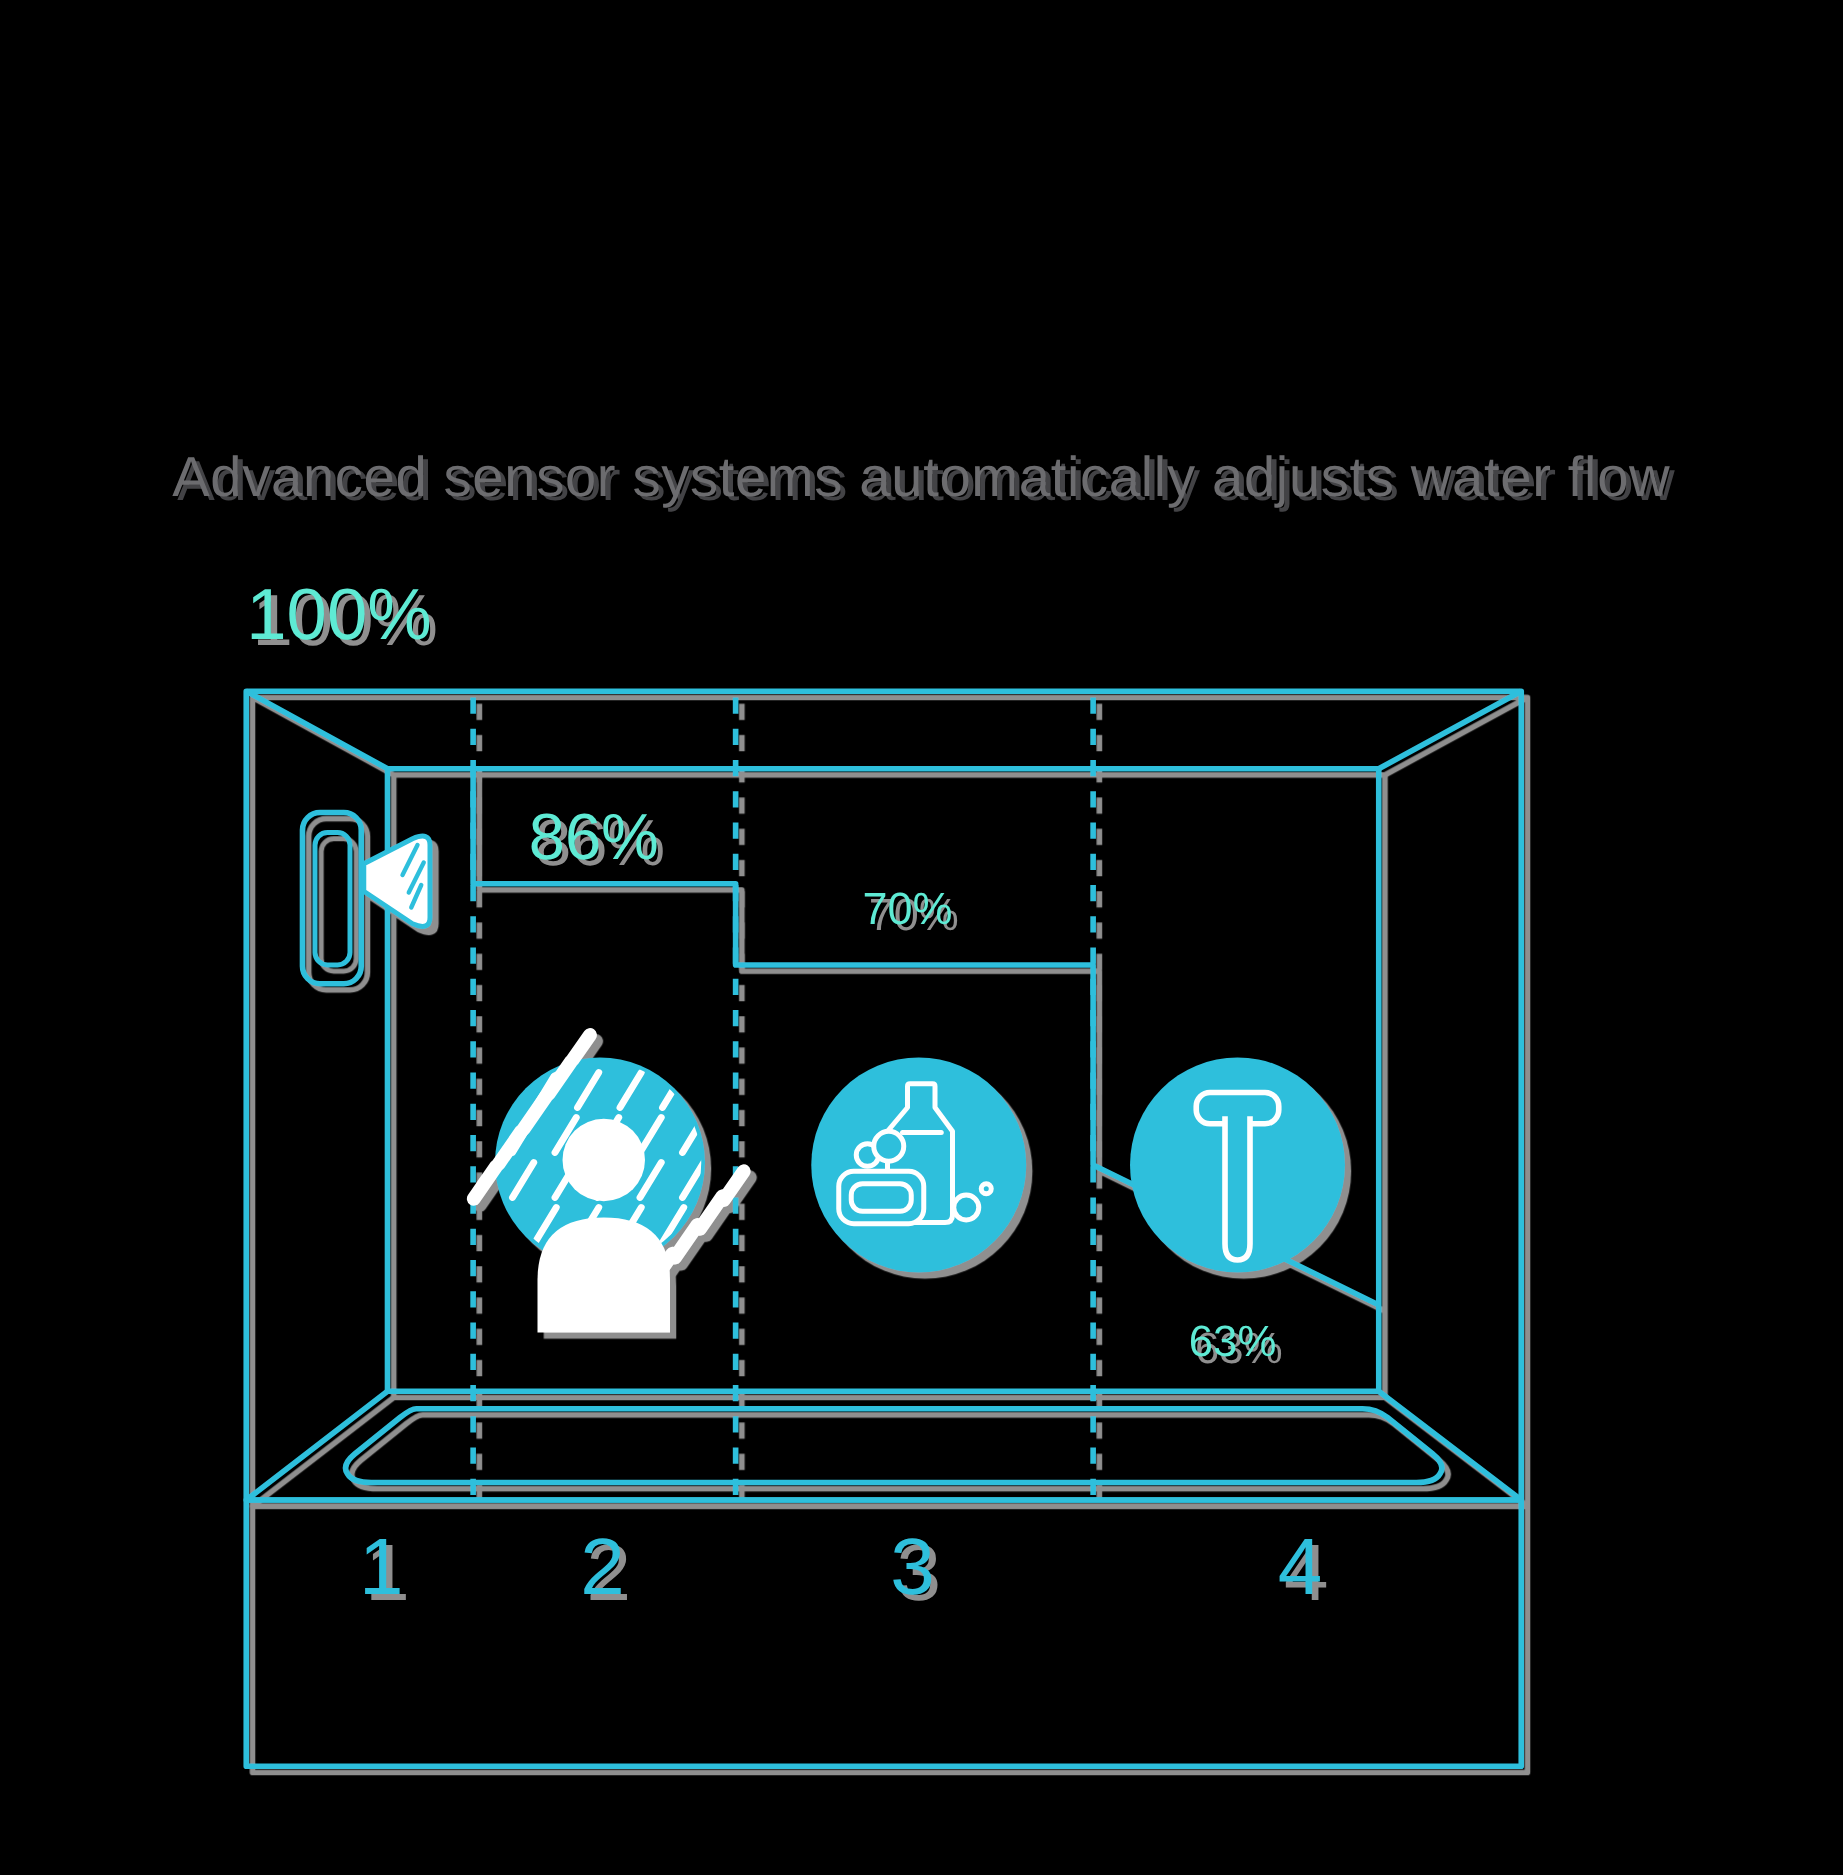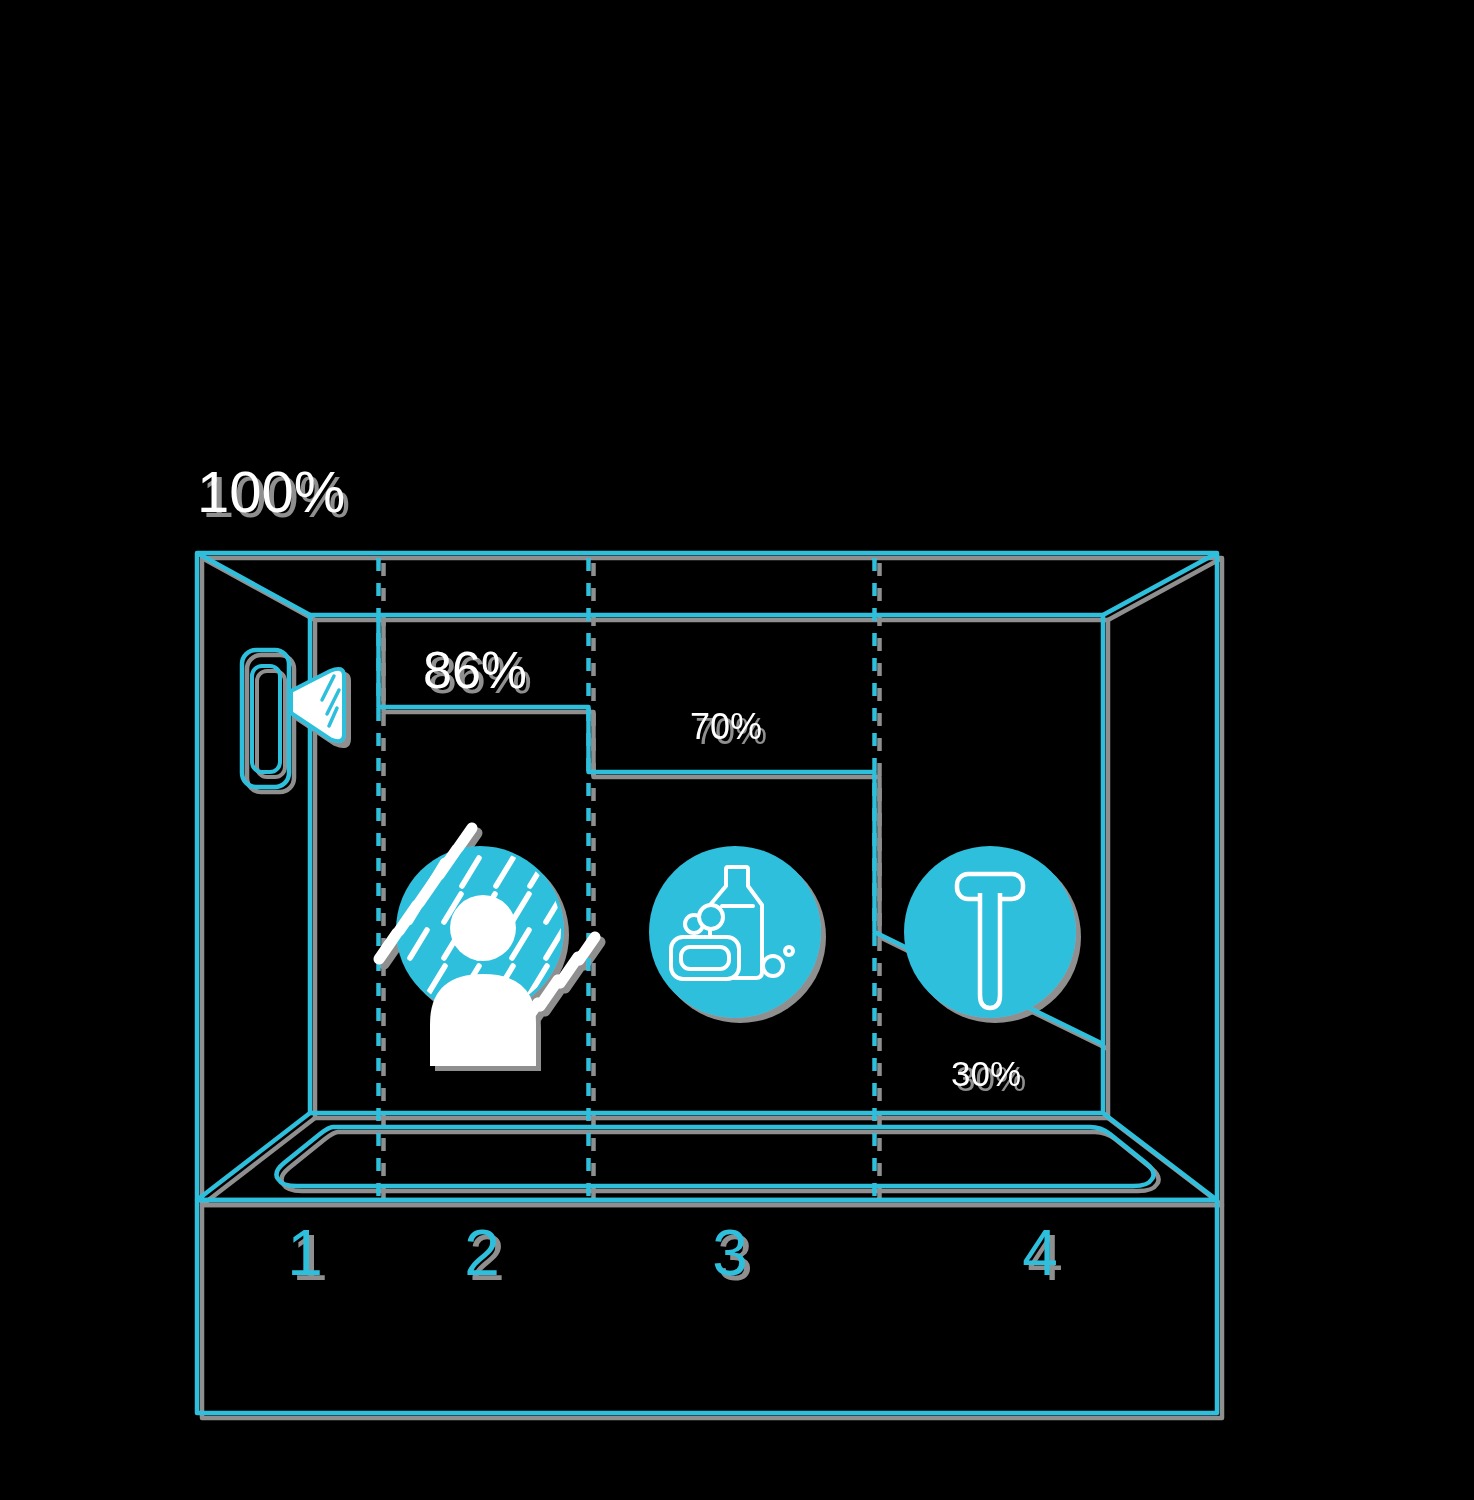--- a/index.html
+++ b/index.html
@@ -6,45 +6,46 @@
   .stage{
     position:relative;width:1474px;height:1500px;background:#000;overflow:hidden;
     font-family:"Liberation Sans", sans-serif;
   }
   .title{
     position:absolute;left:0;right:0;top:356px;text-align:center;
     font-size:45px;font-weight:400;letter-spacing:.5px;color:#6c6c6f;
     text-shadow:4px 3px 0 #434346;
   }
   .flow-label{
-    position:absolute;color:#ffffff;font-weight:300;
+    position:absolute;color:#5eead4;font-weight:300;
     text-shadow:5px 5px 0 #8f8f8f;white-space:nowrap;
   }
   .flow-100{left:197px;top:458px;font-size:58px;}
   .flow-80{left:423px;top:640px;font-size:52px;}
   .flow-70{left:677px;top:706px;font-size:36px;margin-left:13px;}
   .flow-40{left:951px;top:1054px;font-size:35px;}
   .zone-num{
     position:absolute;top:1216px;transform:translateX(-50%);
     color:#2ebfdc;font-size:64px;font-weight:300;
     text-shadow:5px 5px 0 #8f8f8f;
   }
   .zn1{left:305px;} .zn2{left:482px;} .zn3{left:730px;} .zn4{left:1040px;}
   svg{position:absolute;left:0;top:0;}
 </style>
 </head>
 <body>
 
 <div class="stage">
 
+  <div class="title">Advanced sensor systems automatically adjusts water flow</div>
 
   <div class="flow-label flow-100">100%</div>
   <div class="flow-label flow-80">86%</div>
   <div class="flow-label flow-70">70%</div>
-  <div class="flow-label flow-40">30%</div>
+  <div class="flow-label flow-40">63%</div>
 
   <div class="zone-num zn1">1</div>
   <div class="zone-num zn2">2</div>
   <div class="zone-num zn3">3</div>
   <div class="zone-num zn4">4</div>
 
   <svg width="1474" height="1500" viewBox="0 0 1474 1500">
     <defs>
       <filter id="ds" x="-5%" y="-5%" width="112%" height="112%">
         <feDropShadow dx="5" dy="5" stdDeviation="0" flood-color="#8f8f8f" flood-opacity="1"></feDropShadow>

